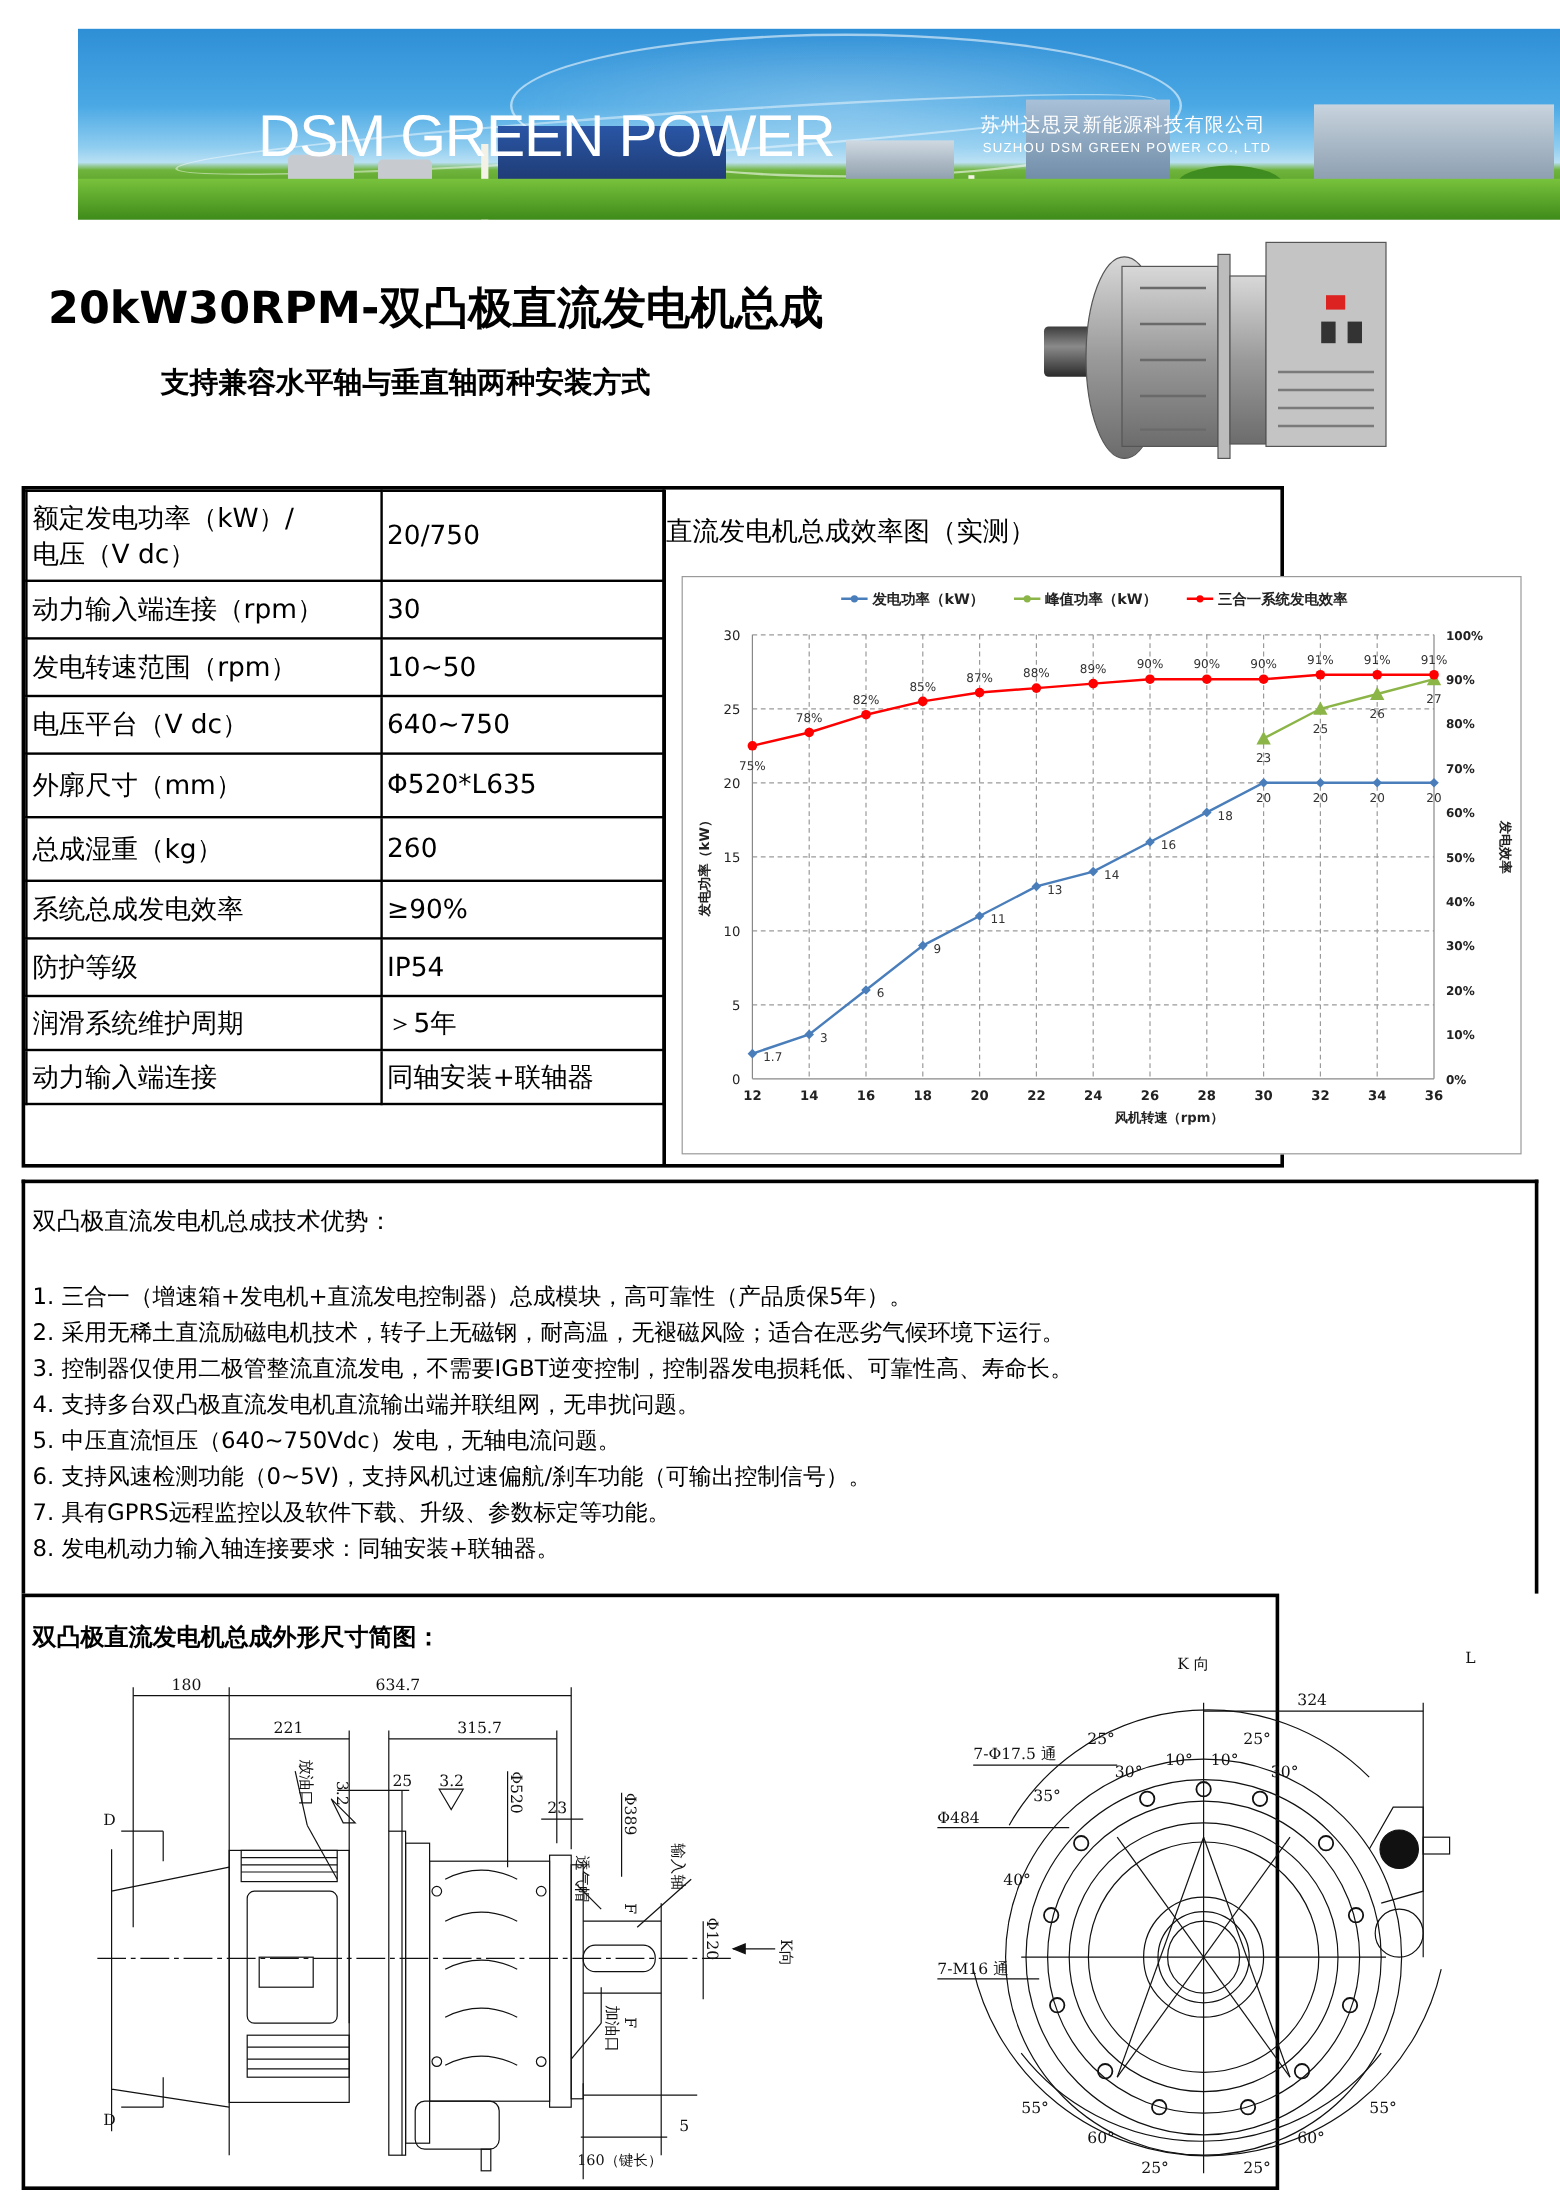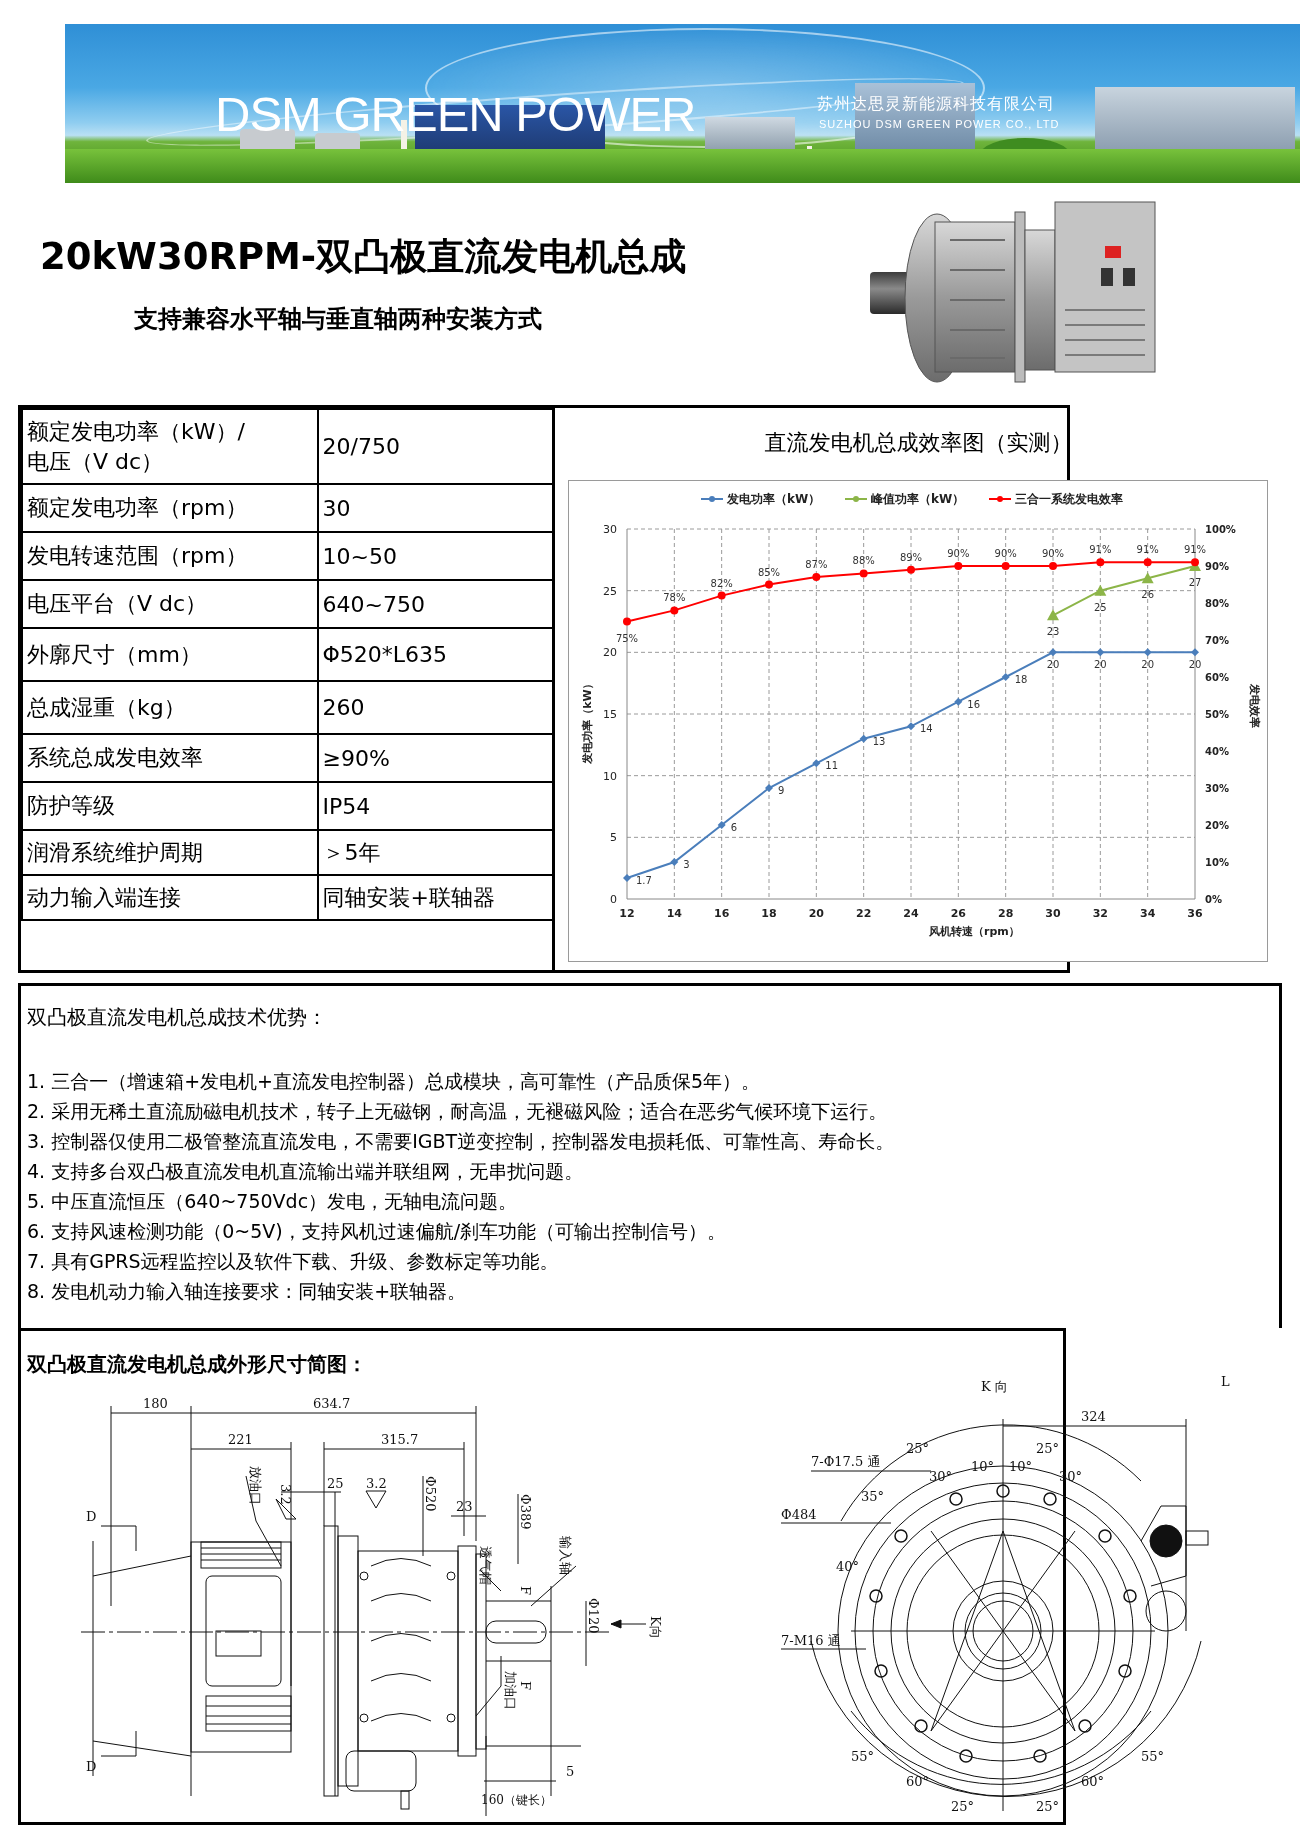--- a/index.html
+++ b/index.html
@@ -35,21 +35,21 @@
   
   .spec-section { position: absolute; left: 18px; top: 405px; width: 1052px; height: 568px; border: 3px solid #000; }
   .spec-table { position: absolute; left: 0; top: 0; width: 533px; border-collapse: collapse; }
   .spec-table td { border: 2px solid #000; font-size: 22px; padding: 0 4px; vertical-align: middle; }
   .spec-table td.label { width: 295px; }
   .spec-table td.value { width: 235px; }
   .spec-table tr { height: 48px; }
   .spec-table tr.first { height: 75px; }
   .spec-divider { position: absolute; left: 531px; top: 0; width: 3px; height: 100%; background: #000; }
 
-  .chart-title { position: absolute; left: 534px; top: 20px; width: 727px; text-align: center; font-size: 22px; }
+  .chart-title { position: absolute; left: 534px; top: 20px; width: 727px; font-size: 22px; }
   .chart-frame { position: absolute; left: 547px; top: 72px; width: 700px; height: 482px; border: 1.5px solid #9a9a9a; background: #fff; }
   .chart-frame svg { position: absolute; left: 0; top: 0; }
 
   
   .adv-section { position: absolute; left: 18px; top: 983px; width: 1264px; height: 345px; border: 3px solid #000; border-bottom: none; }
   .adv-heading { position: absolute; left: 6px; top: 18px; font-size: 20px; font-weight: normal; }
   .adv-list { position: absolute; left: 6px; top: 80px; list-style: none; }
   .adv-list li { font-size: 19px; height: 30px; line-height: 30px; white-space: nowrap; }
 
   
@@ -119,21 +119,21 @@
   <table class="spec-table">
     <tbody>
         <tr class="first">
       <td class="label">
         <div>额定发电功率（kW）/</div>
         <div>电压（V dc）</div>
       </td>
       <td class="value">20/750</td>
     </tr>
     <tr>
-      <td class="label">额定发电功率（rpm）</td>
+      <td class="label">动力输入端连接（rpm）</td>
       <td class="value">30</td>
     </tr>
     <tr>
       <td class="label">发电转速范围（rpm）</td>
       <td class="value">10~50</td>
     </tr>
     <tr>
       <td class="label">电压平台（V dc）</td>
       <td class="value">640~750</td>
     </tr>

